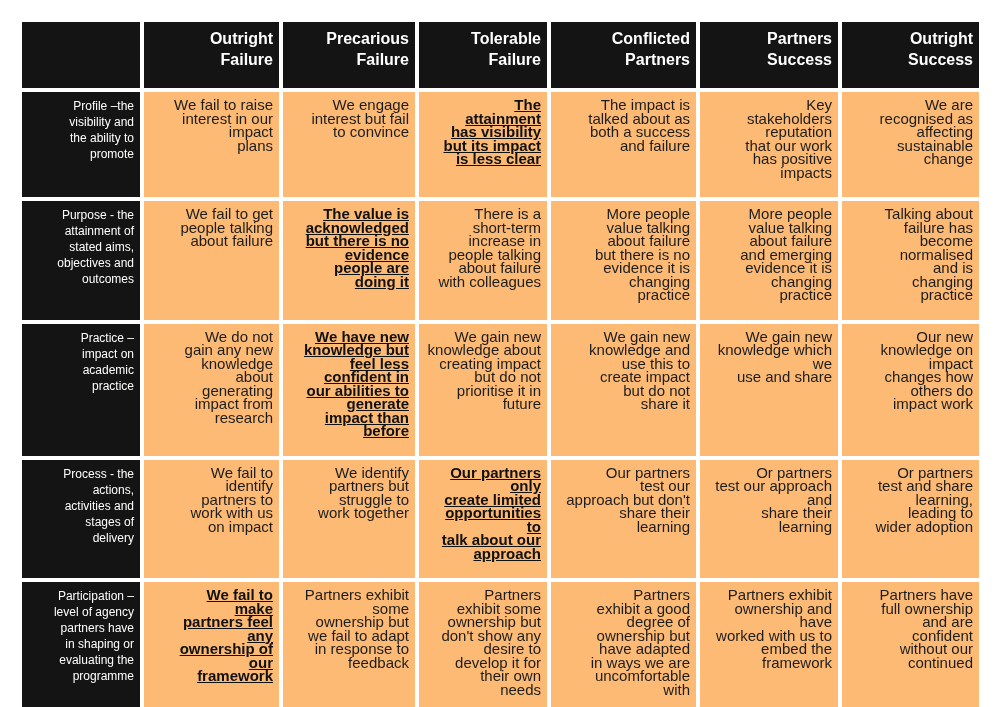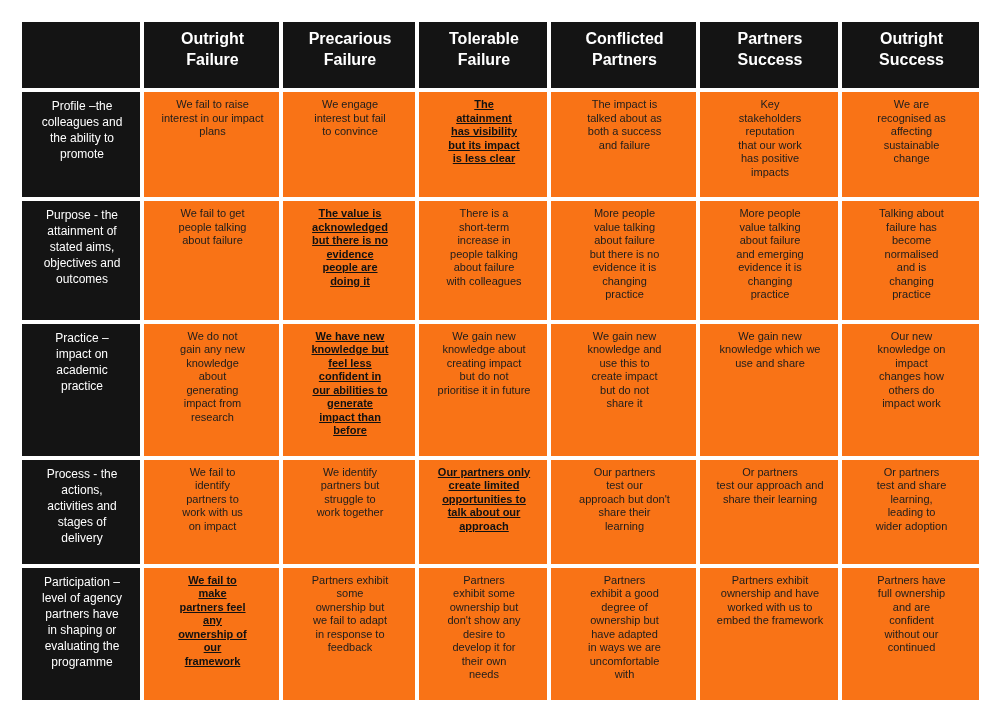--- a/index.html
+++ b/index.html
@@ -12,21 +12,21 @@
   }
   .stage{position:relative;width:1000px;height:707px;background:#ffffff;}
   table.matrix{
     position:absolute;left:18px;top:18px;
     border-collapse:separate;
     border-spacing:4px;
     table-layout:fixed;
   }
   table.matrix td,table.matrix th{
     vertical-align:top;
-    text-align:center;
+    text-align:right;
     padding:6px 6px 18px 8px;
     box-sizing:border-box;
   }
   th.colhead{
     background:#141414;
     color:#ffffff;
     font-size:16px;
     line-height:21px;
     font-weight:bold;
     white-space:pre-line;
@@ -38,23 +38,23 @@
     color:#ffffff;
     font-size:12px;
     line-height:16px;
     font-weight:normal;
     white-space:pre-line;
     padding-top:8px;
     padding-left:7px;
   }
   th.rowhead b{font-weight:normal;}
   td.cell{
-    background:#f97316;
+    background:#fdba74;
     color:#1d1d1d;
-    font-size:11px;
+    font-size:15px;
     line-height:13.5px;
     white-space:pre-line;
     padding-top:7px;
   }
   td.cell.hl{
     font-weight:bold;
     text-decoration:underline;
     color:#111111;
   }
 </style>
@@ -85,21 +85,21 @@
 Partners</th>
         <th class="colhead">Partners
 Success</th>
         <th class="colhead">Outright
 Success</th>
       </tr>
     </thead>
     <tbody>
       <tr style="height:93px">
         <th class="rowhead"><b>Profile</b><span> –the
-colleagues and
+visibility and
 the ability to
 promote</span></th>
         <td class="cell">We fail to raise
 interest in our impact
 plans</td>
         <td class="cell">We engage
 interest but fail
 to convince</td>
         <td class="cell hl">The
 attainment

